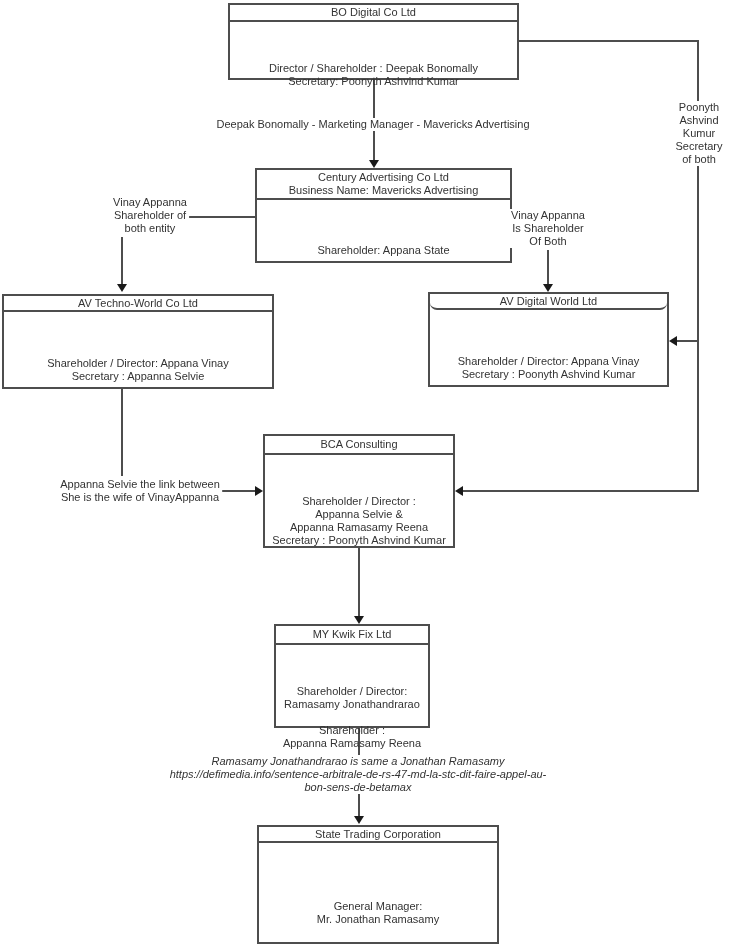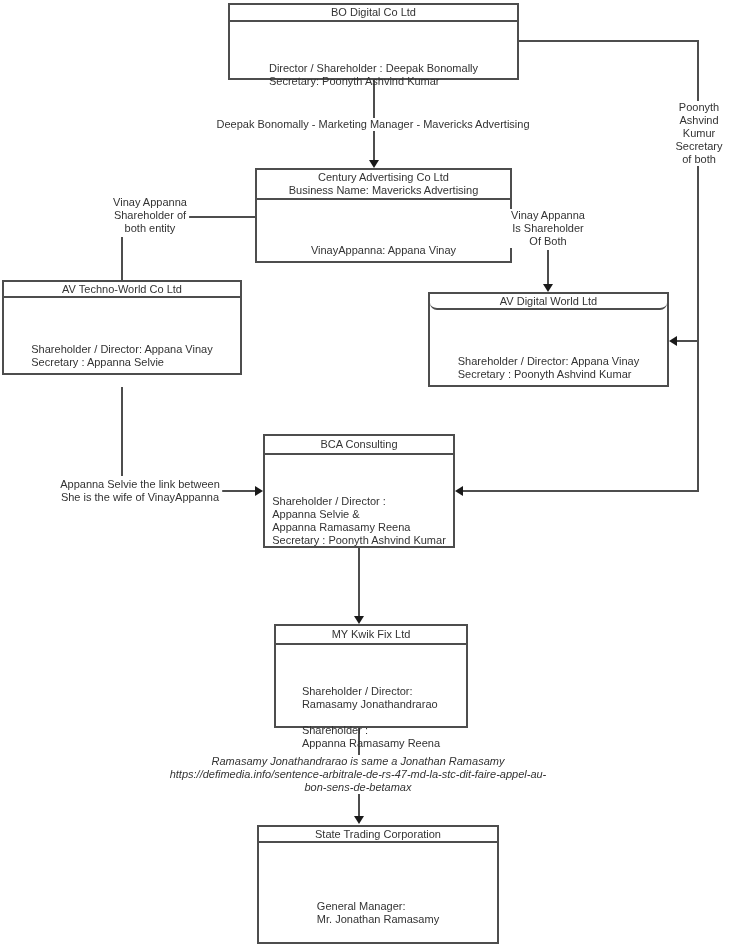--- a/index.html
+++ b/index.html
@@ -14,21 +14,21 @@
     background: #ffffff; border: 2px solid #4d4d4d;
     display: flex; flex-direction: column; gap: 40px;
   }
   .node-title {
     flex: 0 0 auto; border-bottom: 2px solid #4d4d4d;
     display: flex; align-items: center; justify-content: center;
     text-align: center; white-space: pre-line; box-sizing: content-box;
   }
   .node-body {
     flex: 1 1 auto; display: flex; align-items: center; justify-content: center;
-    text-align: left; white-space: pre-line;
+    text-align: center; white-space: pre-line;
   }
   .line { position: absolute; background: #4d4d4d; }
   .arrow { position: absolute; width: 0; height: 0; }
   .arrow.down  { border-left: 5px solid transparent; border-right: 5px solid transparent; border-top: 8px solid #1a1a1a; }
   .arrow.left  { border-top: 5px solid transparent; border-bottom: 5px solid transparent; border-right: 8px solid #1a1a1a; }
   .arrow.right { border-top: 5px solid transparent; border-bottom: 5px solid transparent; border-left: 8px solid #1a1a1a; }
   .note {
     position: absolute; background: #ffffff; padding: 0 2px;
     text-align: center; white-space: pre-line; color: #333333;
   }
@@ -64,44 +64,44 @@
 
   <div class="node" style="left:228px; top:3px; width:291px; height:77px;">
     <div class="node-title" style="height:15px;">BO Digital Co Ltd</div>
     <div class="node-body">Director / Shareholder : Deepak Bonomally
 Secretary: Poonyth Ashvind Kumar</div>
   </div>
 
   <div class="node" style="left:255px; top:168px; width:257px; height:95px;">
     <div class="node-title" style="height:28px;">Century Advertising Co Ltd
 Business Name: Mavericks Advertising</div>
-    <div class="node-body">VinayAppanna: Appana Vinay</div>
+    <div class="node-body">Shareholder: Appana State</div>
   </div>
 
-  <div class="node" style="left:2px; top:280px; width:240px; height:95px;">
+  <div class="node" style="left:2px; top:294px; width:272px; height:95px;">
     <div class="node-title" style="height:14px;">AV Techno-World Co Ltd</div>
     <div class="node-body">Shareholder / Director: Appana Vinay
 Secretary : Appanna Selvie</div>
   </div>
 
   <div class="node" style="left:428px; top:292px; width:241px; height:95px;">
     <div class="node-title" style="height:14px;border-radius:7px;">AV Digital World Ltd</div>
     <div class="node-body">Shareholder / Director: Appana Vinay
 Secretary : Poonyth Ashvind Kumar</div>
   </div>
 
   <div class="node" style="left:263px; top:434px; width:192px; height:114px;">
     <div class="node-title" style="height:17px;">BCA Consulting</div>
     <div class="node-body">Shareholder / Director :
 Appanna Selvie &amp;
 Appanna Ramasamy Reena
 Secretary : Poonyth Ashvind Kumar</div>
   </div>
 
-  <div class="node" style="left:274px; top:624px; width:194px; height:104px;">
+  <div class="node" style="left:274px; top:624px; width:156px; height:104px;">
     <div class="node-title" style="height:17px;">MY Kwik Fix Ltd</div>
     <div class="node-body">Shareholder / Director:
 Ramasamy Jonathandrarao
 
 Shareholder :
 Appanna Ramasamy Reena</div>
   </div>
 
   <div class="node" style="left:257px; top:825px; width:242px; height:119px;">
     <div class="node-title" style="height:14px;">State Trading Corporation</div>

